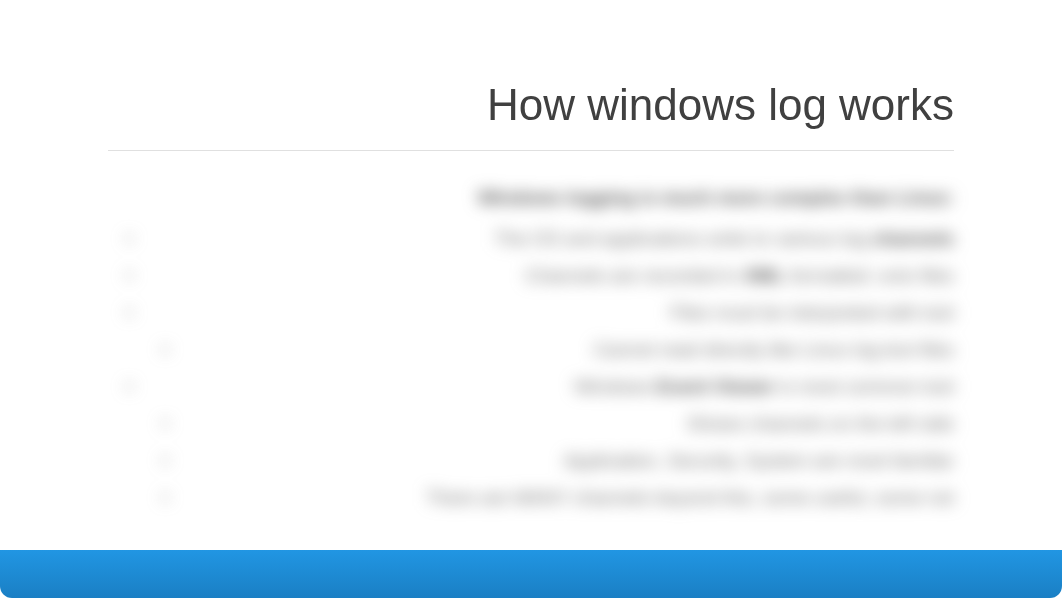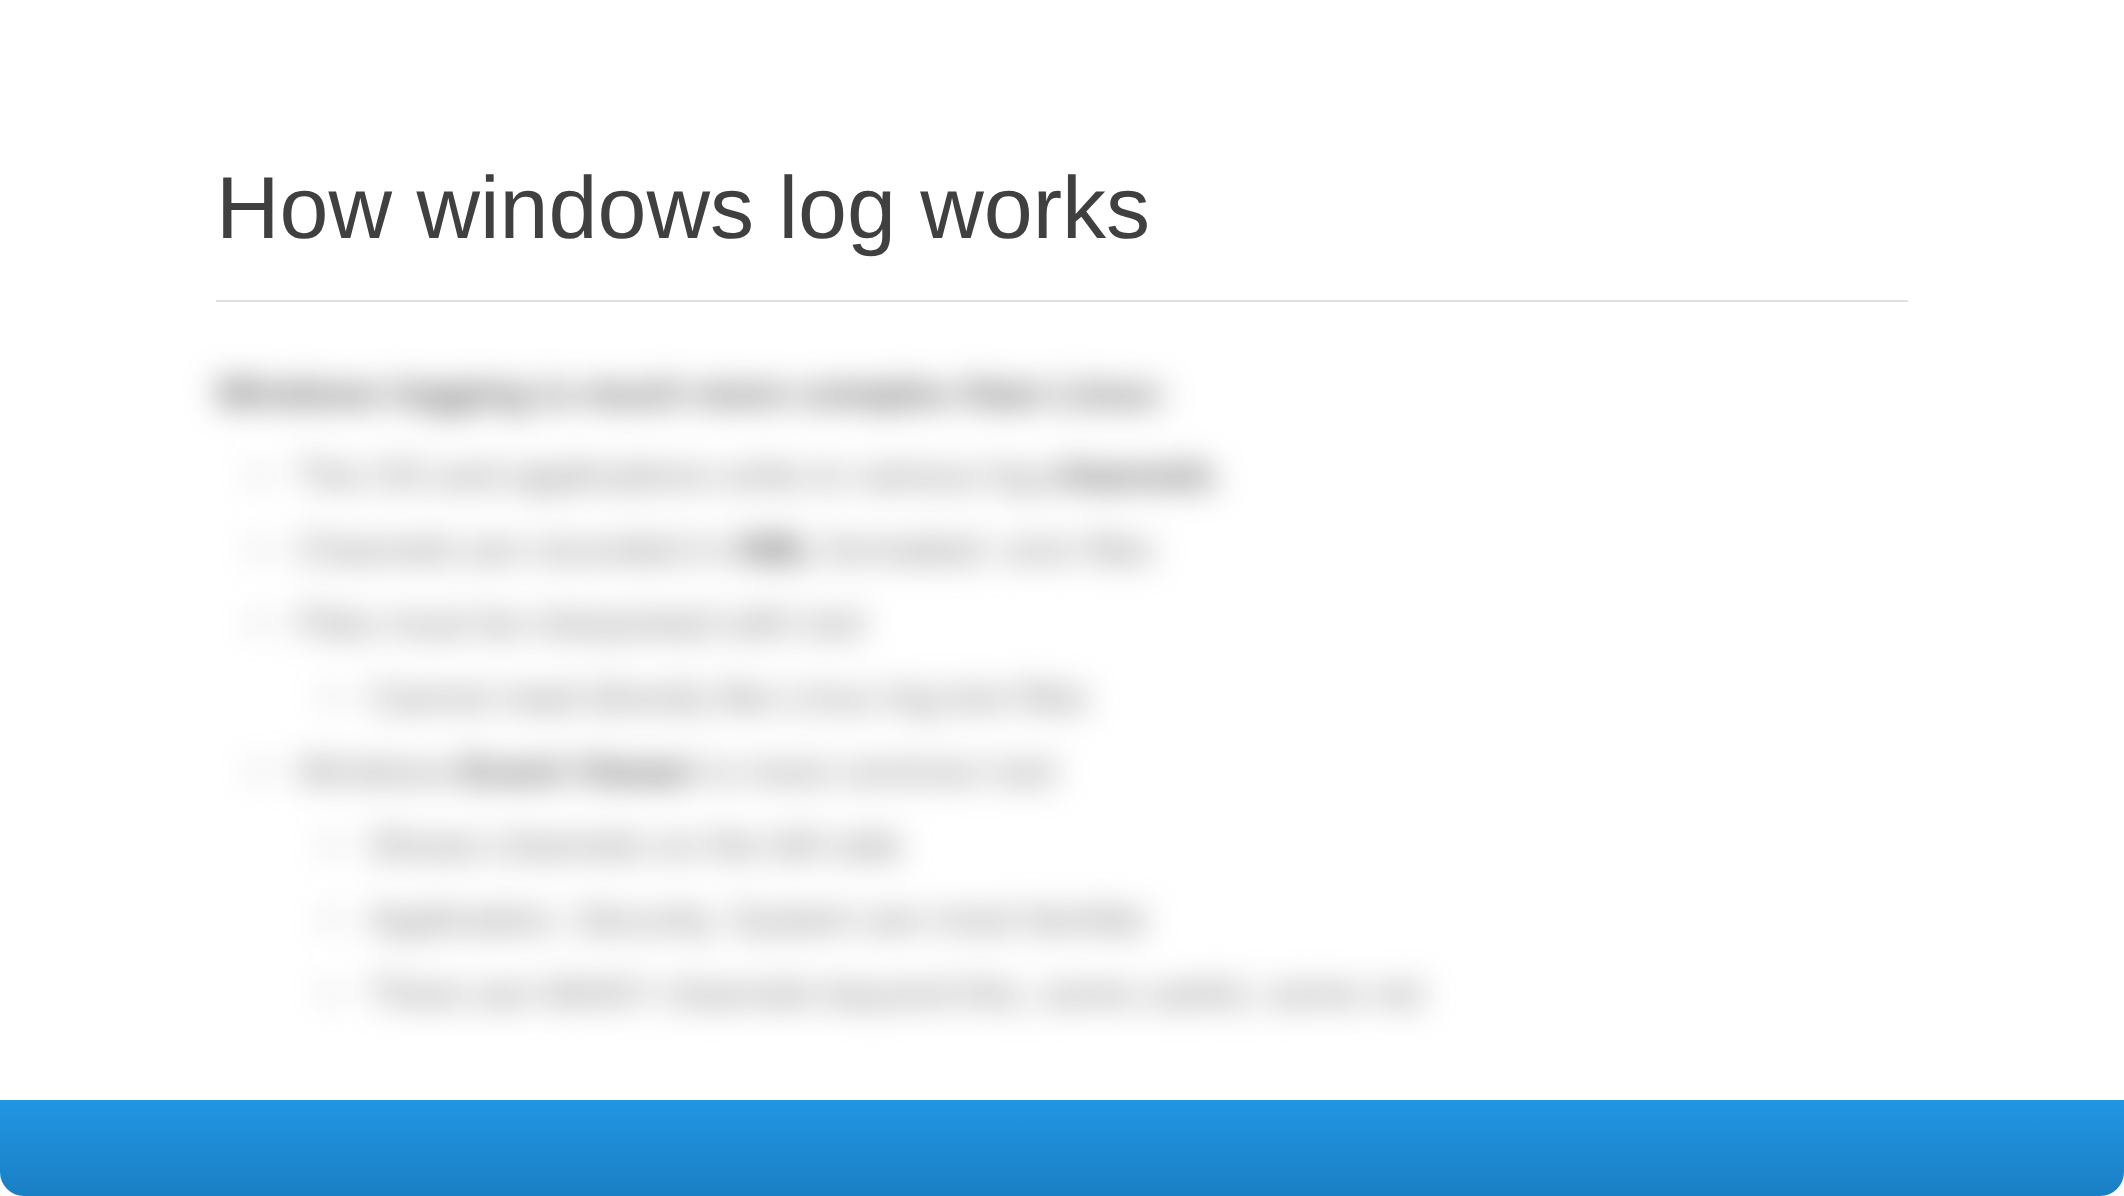--- a/index.html
+++ b/index.html
@@ -1,18 +1,19 @@
 <!DOCTYPE html>
 <html><head>
   <meta charset="utf-8">
   <style>
     * {
       margin: 0;
       padding: 0;
       box-sizing: border-box;
+      text-align: right;
     }
     body {
       font-family: 'Segoe UI', Tahoma, Geneva, Verdana, sans-serif;
       width: 1062px;
       height: 598px;
       background: #ffffff;
       position: relative;
       overflow: hidden;
     }
     .slide {

